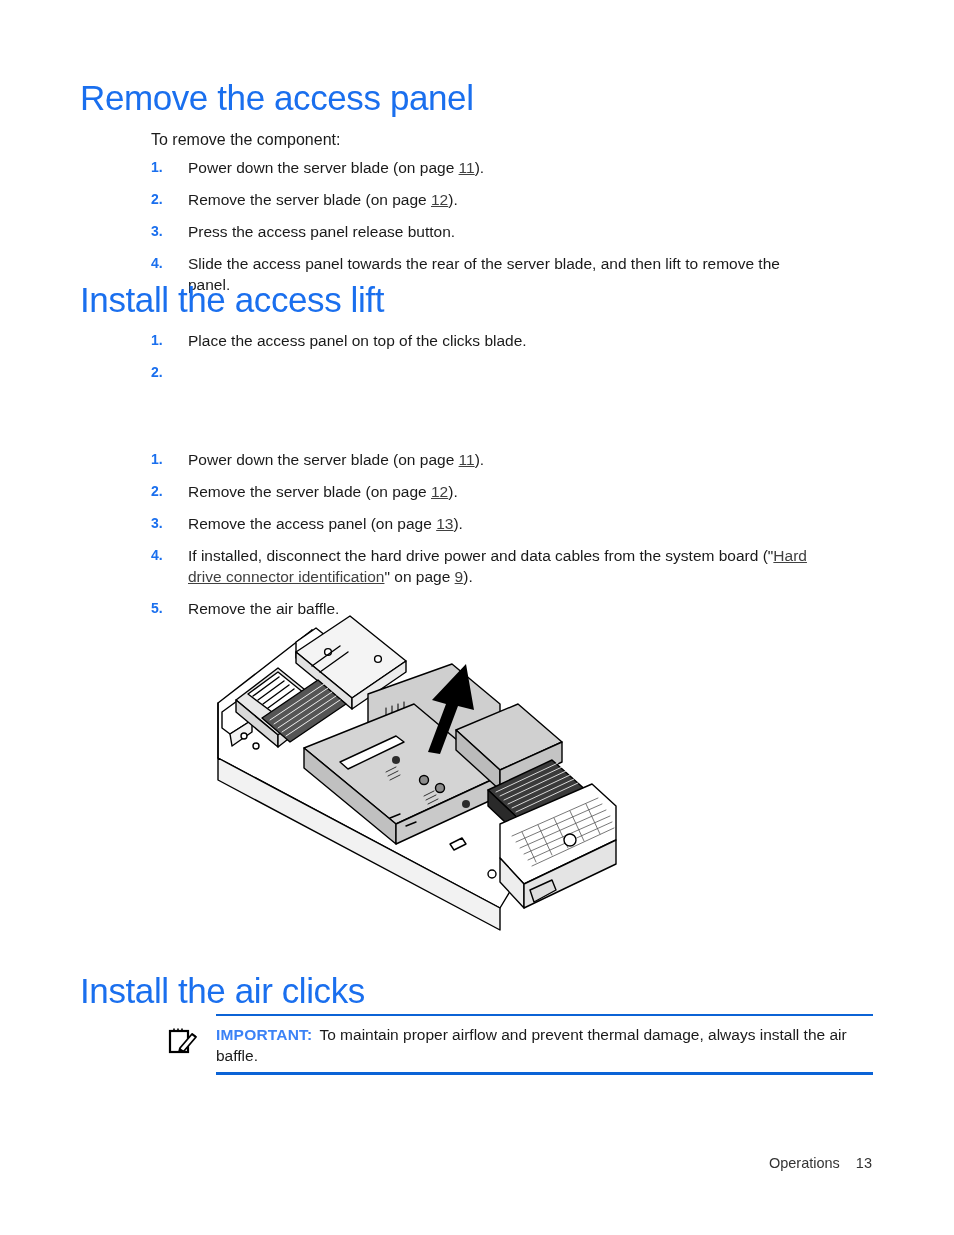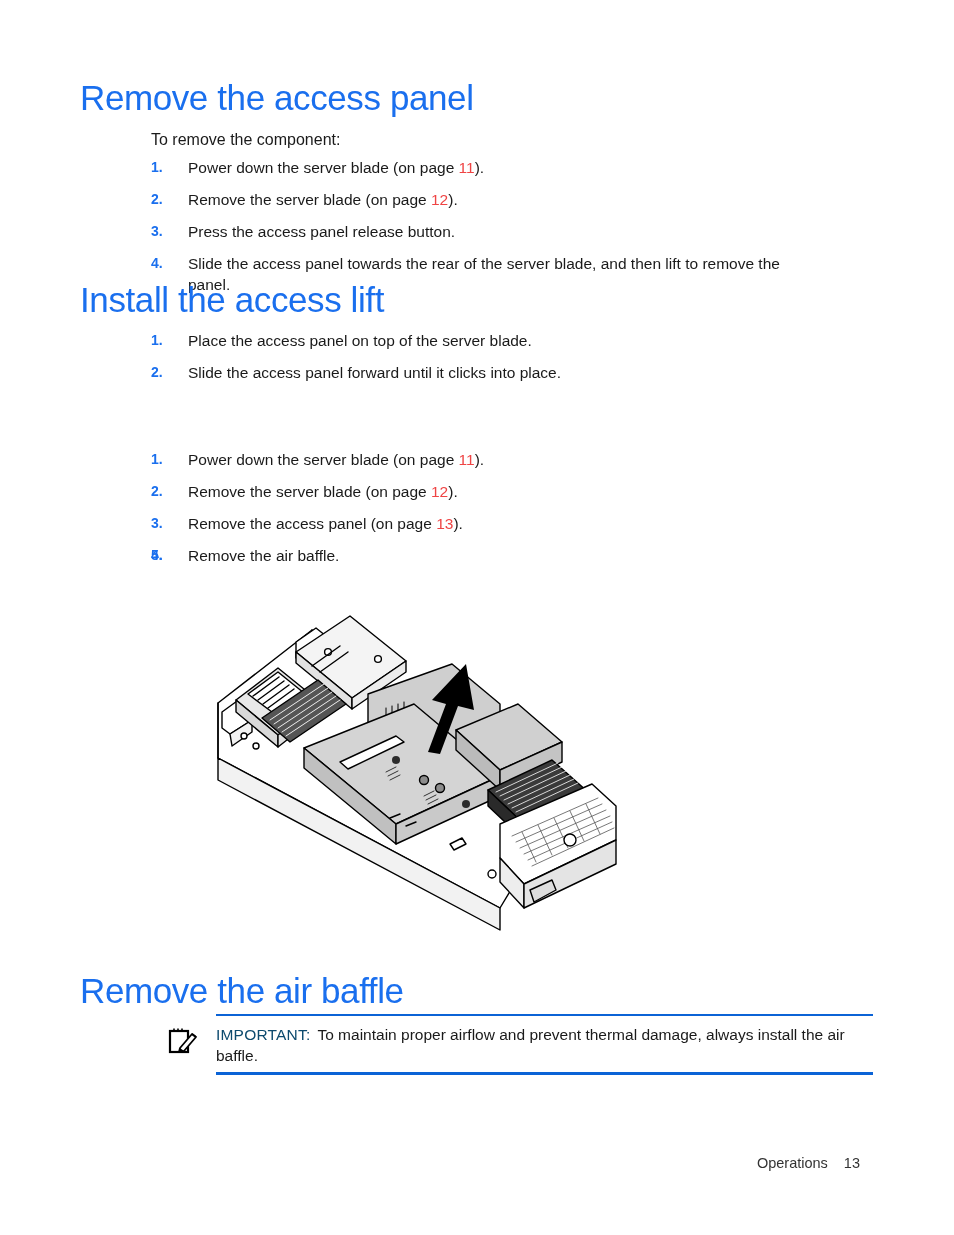--- a/index.html
+++ b/index.html
@@ -67,21 +67,21 @@
   ol.steps > li:last-child { margin-bottom: 0; }
   ol.steps > li .num {
     position: absolute;
     left: 0;
     top: 0;
     color: #1a6fee;
     font-weight: bold;
     font-size: 14px;
     line-height: 21px;
   }
-  .xref { color: #ef4444; }
+  .xref { color: #404040; text-decoration: underline; }
 
   
   .figure {
     position: absolute;
     left: 200px;
     top: 608px;
     width: 420px;
     height: 345px;
   }
   .figure svg { display: block; }
@@ -119,31 +119,31 @@
   .note-body {
     position: absolute;
     left: 49px;
     top: 10px;
     width: 657px;
     font-size: 15.5px;
     line-height: 21px;
     color: #1a1a1a;
   }
   .note-label {
-    color: #0c4a6e;
-    font-weight: normal;
+    color: #3b82f6;
+    font-weight: bold;
     letter-spacing: 0.2px;
   }
   .note-gap { display: inline-block; width: 7px; }
 
   
   .footer {
     position: absolute;
     top: 1155px;
-    right: 94px;
+    right: 82px;
     font-size: 14.5px;
     color: #333333;
     white-space: nowrap;
   }
   .footer .fsep { display: inline-block; width: 16px; }
 </style>
 </head>
 <body>
 
 <div class="page">
@@ -169,44 +169,44 @@
       <span class="num">4.</span>
       <span>Slide the access panel towards the rear of the server blade, and then lift to remove the panel.</span>
     </li>
   </ol>
 
   <h1 class="heading" style="top:280px">Install the access lift</h1>
 
   <ol class="steps" style="top:330px">
     <li>
       <span class="num">1.</span>
-      <span>Place the access panel on top of the server blade.</span>
+      <span>Place the access panel on top of the clicks blade.</span>
     </li>
     <li>
       <span class="num">2.</span>
-      <span>Slide the access panel forward until it clicks into place.</span>
     </li>
   </ol>
 
 
   <ol class="steps" style="top:449px">
     <li>
       <span class="num">1.</span>
       <span><span>Power down the server blade (on page </span><span class="xref">11</span><span>).</span></span>
     </li>
     <li>
       <span class="num">2.</span>
       <span><span>Remove the server blade (on page </span><span class="xref">12</span><span>).</span></span>
     </li>
     <li>
       <span class="num">3.</span>
       <span><span>Remove the access panel (on page </span><span class="xref">13</span><span>).</span></span>
     </li>
     <li>
       <span class="num">4.</span>
+      <span><span>If installed, disconnect the hard drive power and data cables from the system board ("</span><span class="xref">Hard drive connector identification</span><span>" on page </span><span class="xref">9</span><span>).</span></span>
     </li>
     <li>
       <span class="num">5.</span>
       <span>Remove the air baffle.</span>
     </li>
   </ol>
 
   <div class="figure">
     <svg width="420" height="345" viewBox="0 0 420 345" xmlns="http://www.w3.org/2000/svg">
       <g fill="none" stroke="#000000" stroke-width="1.4" stroke-linejoin="round" stroke-linecap="round">
@@ -353,21 +353,21 @@
           <circle cx="56" cy="138" r="3" fill="#ffffff"></circle>
         </g>
       </g>
 
       <g fill="#000000" stroke="none">
         <path d="M228 144 L246 96 L232 92 L266 56 L274 102 L258 98 L240 146 Z"></path>
       </g>
     </svg>
   </div>
 
-  <h1 class="heading" style="top:971px">Remove the air baffle</h1>
+  <h1 class="heading" style="top:971px">Install the air clicks</h1>
 
   <div class="note">
     <div class="note-rule-top"></div>
     <div class="note-icon">
       <svg width="34" height="30" viewBox="0 0 34 30" xmlns="http://www.w3.org/2000/svg">
 
         <rect x="3" y="5" width="18" height="21" fill="#ffffff" stroke="#000000" stroke-width="2.2"></rect>
 
         <g stroke="#000000" stroke-width="1.6">
           <path d="M7 2.5 L7 6"></path>

